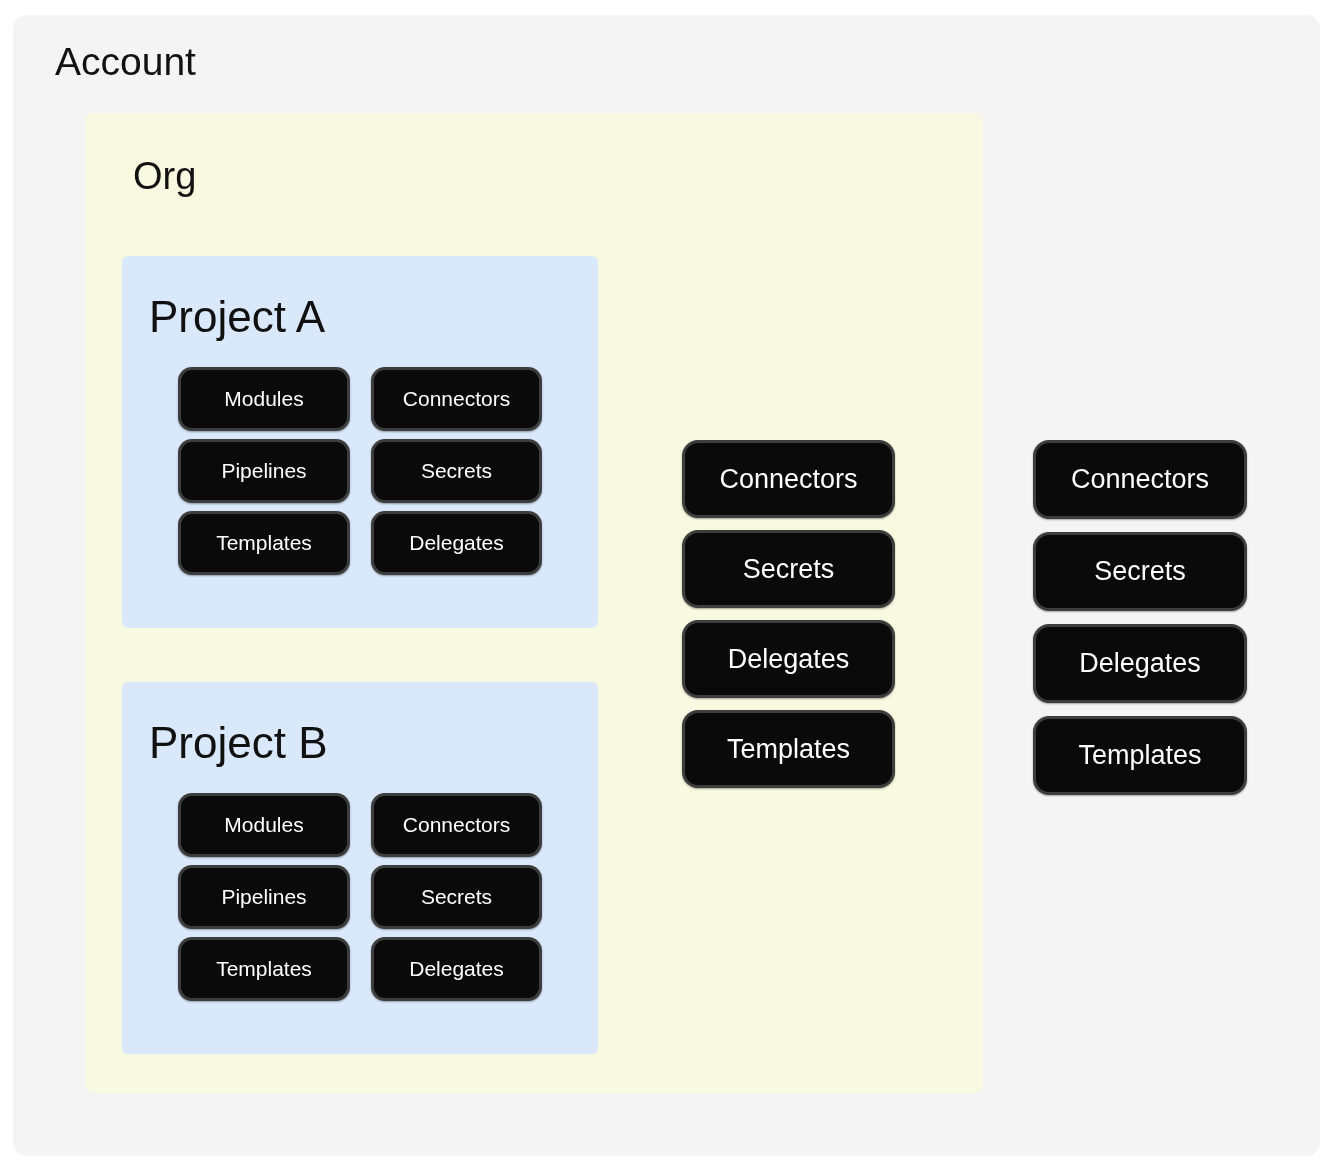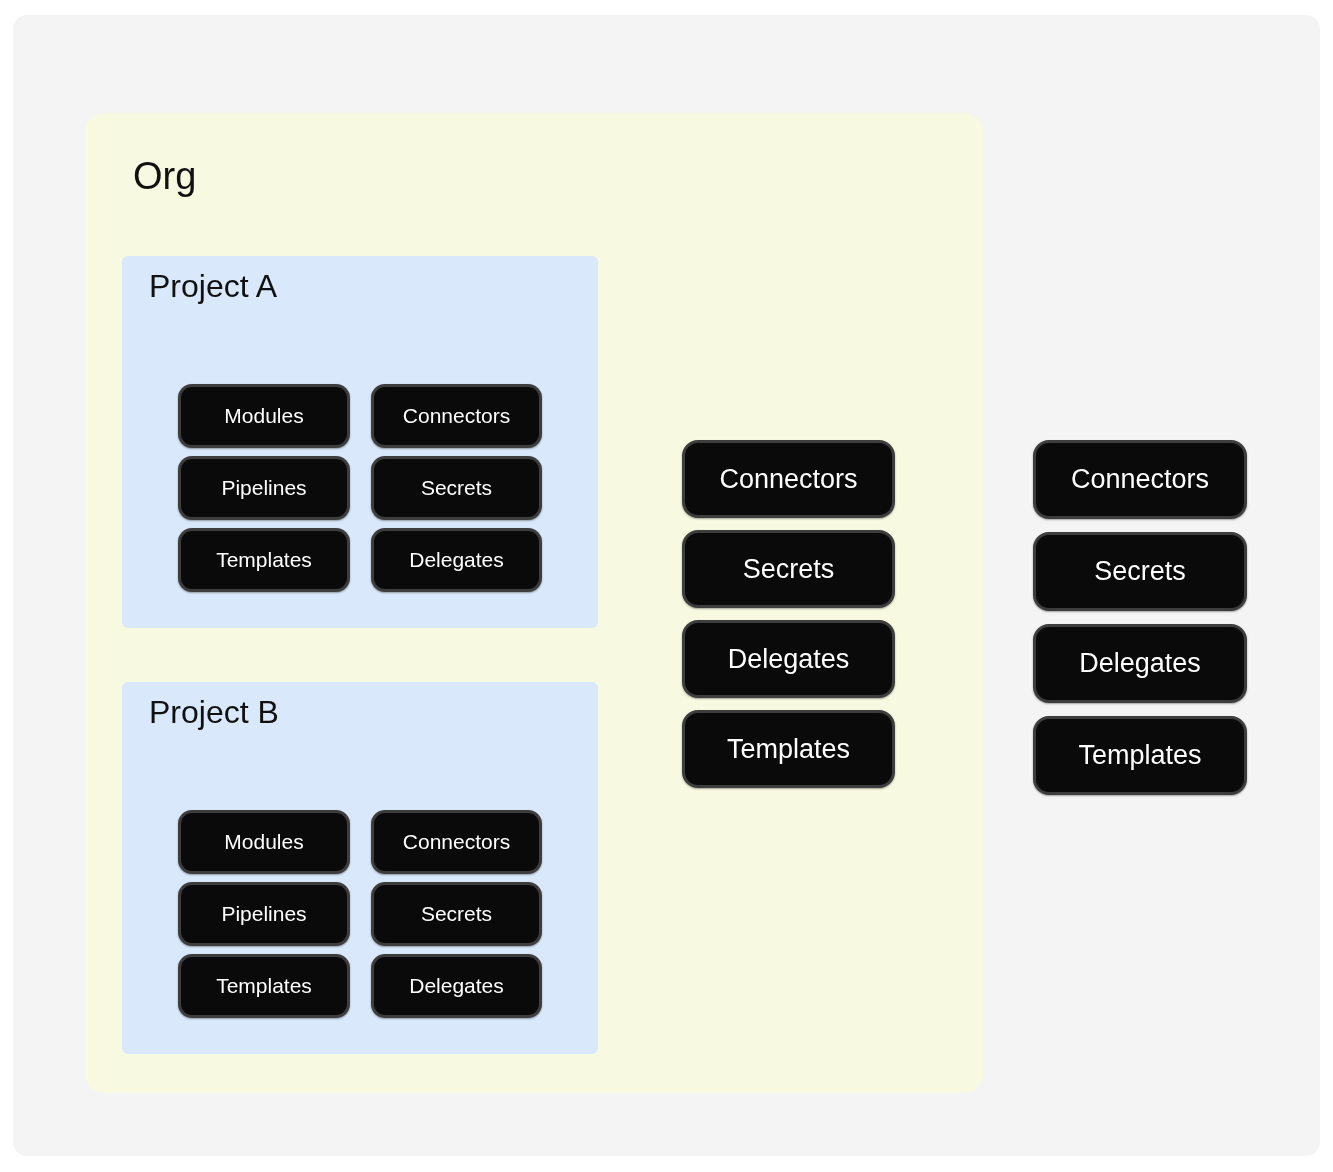--- a/index.html
+++ b/index.html
@@ -19,62 +19,63 @@
     width: 1307px; height: 1141px;
     background: var(--account-bg, #f4f4f4);
     border-radius: 14px;
   }
   .title { color: var(--title-text, #111111); line-height: 1.15; white-space: nowrap; }
   .account-title { position: absolute; left: 42px; top: 25px; font-size: 39px; }
   .org {
     left: 72px; top: 98px;
     width: 898px; height: 980px;
     background: var(--org-bg, #f7f9e0);
-    border-radius: 19px;
+    border-radius: 8px;
   }
   .org-title { position: absolute; left: 48px; top: 42px; font-size: 38px; }
   .project {
     left: 37px;
     width: 476px; height: 372px;
     background: var(--project-bg, #d9e8fb);
     border-radius: 6px;
   }
   .project-a { top: 143px; }
   .project-b { top: 569px; }
-  .project-title { position: absolute; left: 27px; top: 12px; font-size: 32px; }
+  .project-title { position: absolute; left: 27px; top: 36px; font-size: 44px; }
   .node {
     background: var(--node-bg, #0a0a0a);
     color: var(--node-text, #ffffff);
     border: 3px solid var(--node-border, #3d3d3d);
     display: flex; align-items: center; justify-content: center;
     box-shadow: 0 1px 2px rgba(0,0,0,0.35);
     white-space: nowrap;
   }
   .node-grid {
-    position: absolute; left: 56px; top: 128px;
+    position: absolute; left: 56px; top: 111px;
     display: grid;
     grid-template-columns: 172px 171px;
     column-gap: 21px; row-gap: 8px;
   }
   .node-sm { height: 64px; border-radius: 14px; font-size: 21px; }
   .node-lg { width: 213px; height: 78px; border-radius: 16px; font-size: 27px; }
   .org-pills {
     position: absolute; left: 597px; top: 327px;
     display: flex; flex-direction: column; gap: 12px;
   }
   .account-pills {
     position: absolute; left: 1020px; top: 425px;
     display: flex; flex-direction: column; gap: 13px;
   }
   .account-pills .node-lg { width: 214px; height: 79px; }
 </style>
 </head>
 <body>
 
 <div class="container account">
+  <div class="title account-title">Account</div>
 
   <div class="container org">
     <div class="title org-title">Org</div>
 
     <div class="container project project-a">
       <div class="title project-title">Project A</div>
       <div class="node-grid">
         <div class="node node-sm">Modules</div>
         <div class="node node-sm">Connectors</div>
         <div class="node node-sm">Pipelines</div>

